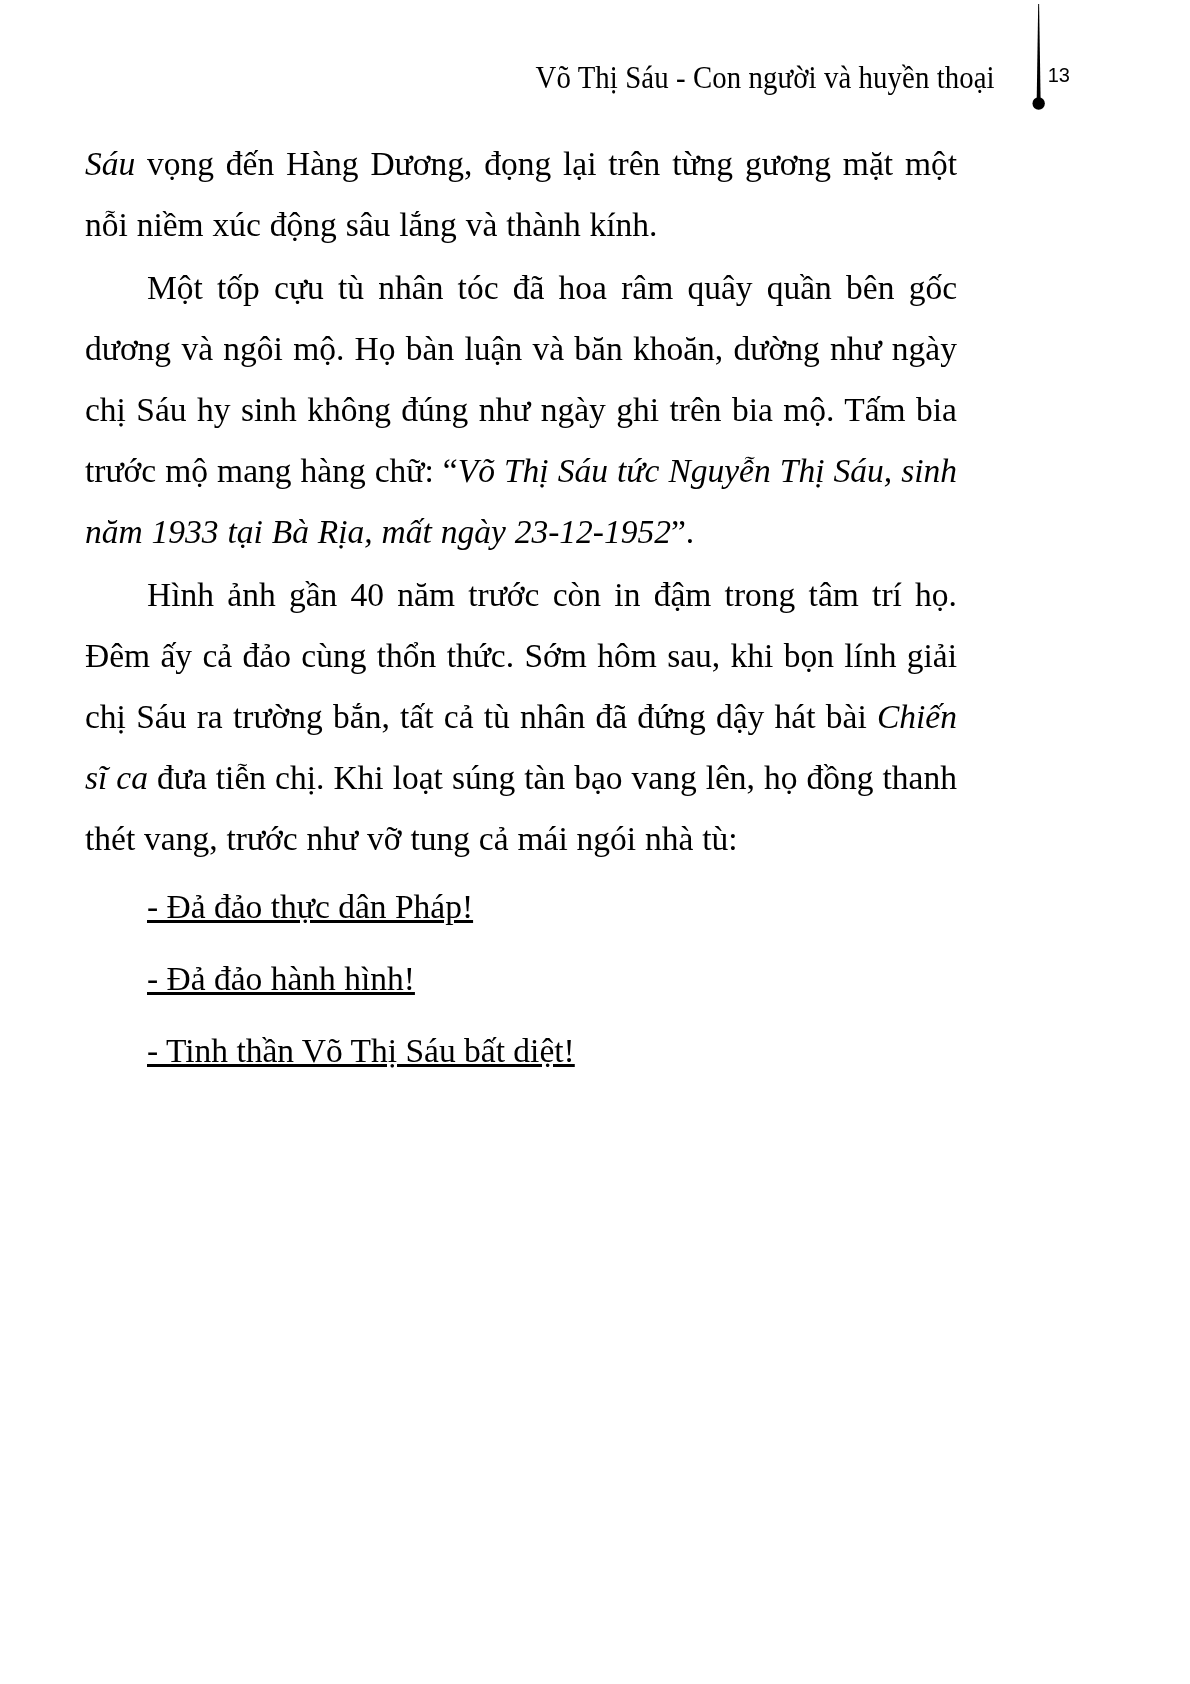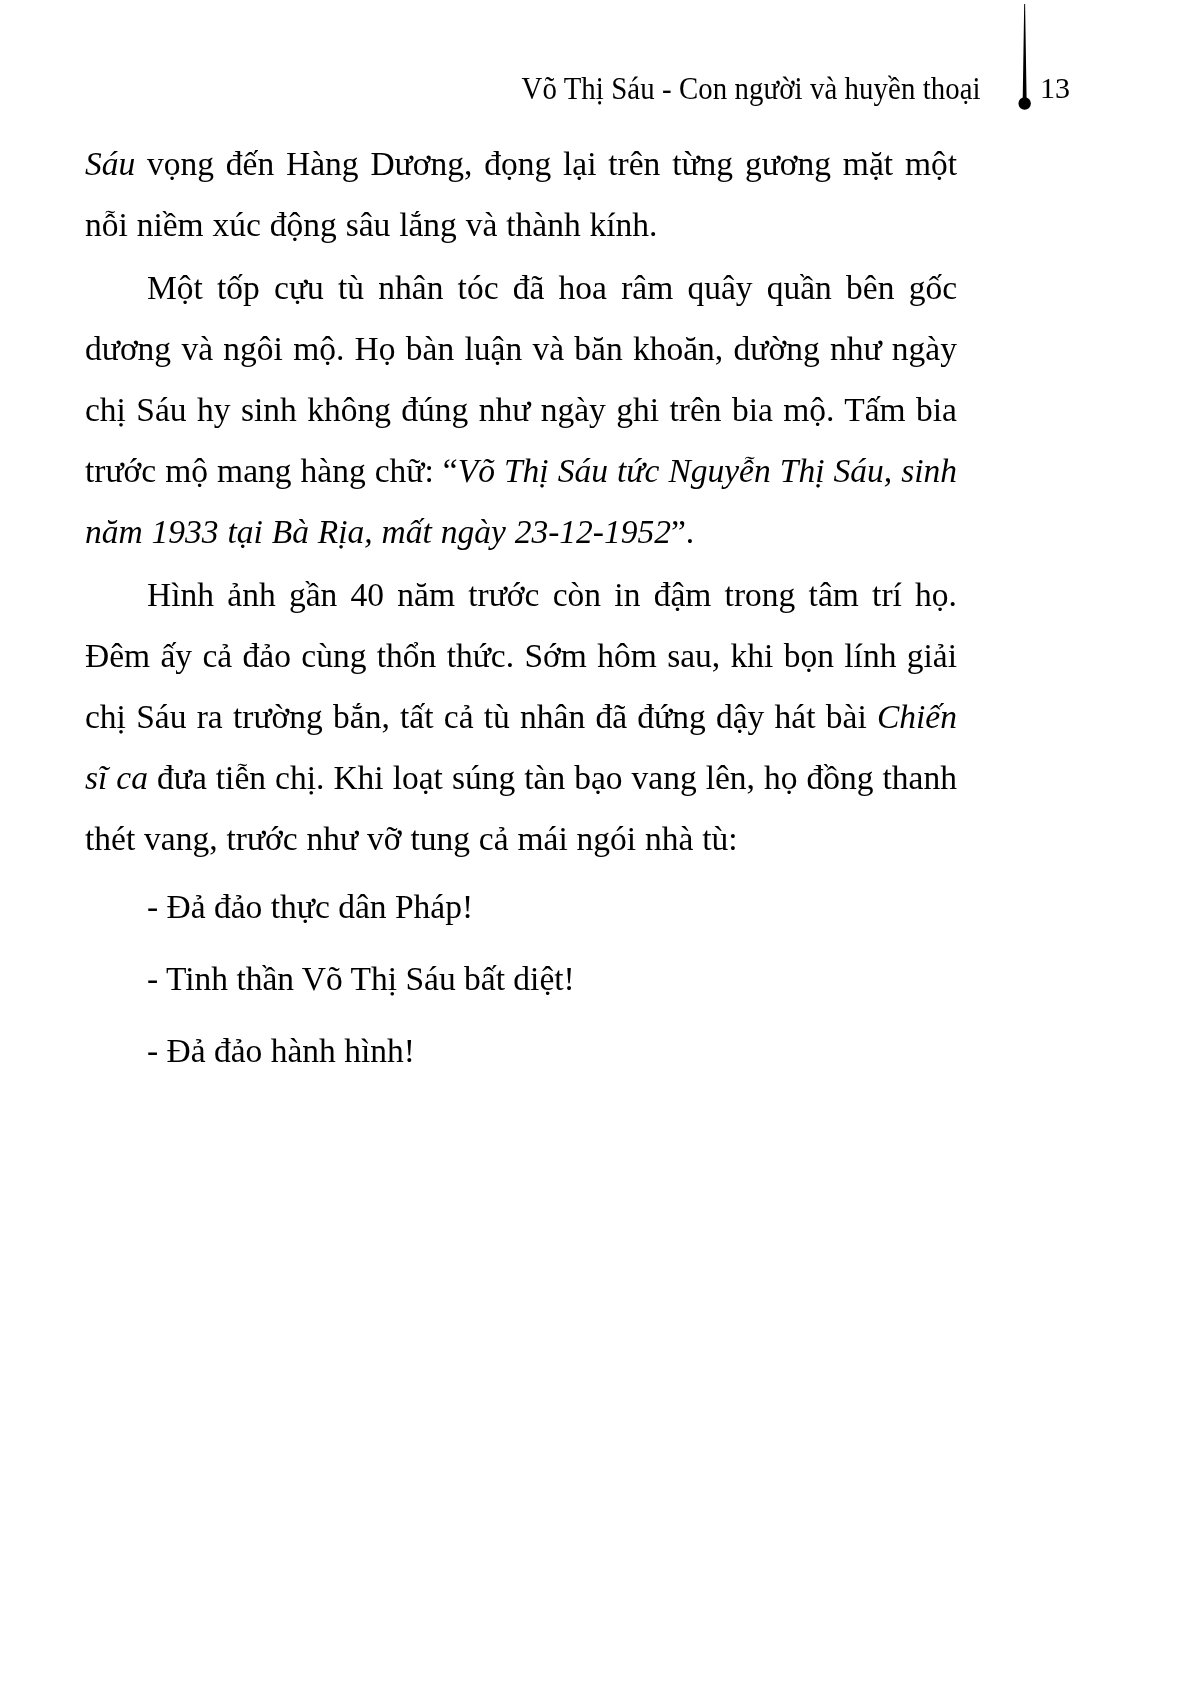--- a/index.html
+++ b/index.html
@@ -21,21 +21,21 @@
   }
 
   
   .header {
     position: absolute;
     top: 58px;
     left: 85px;
     right: 120px;
     height: 60px;
     display: flex;
-    align-items: center;
+    align-items: flex-start;
     justify-content: flex-end;
   }
   .header-title {
     font-family: "Liberation Serif", "DejaVu Serif", serif;
     font-size: 32px;
     line-height: 38px;
     letter-spacing: 0.1px;
     transform: scaleX(0.90);
     transform-origin: right baseline;
     white-space: nowrap;
@@ -45,24 +45,23 @@
     width: 14px;
     height: 116px;
     margin-left: 12px;
     margin-right: 2px;
     align-self: flex-start;
     margin-top: -58px;
     flex: 0 0 auto;
   }
   .header-ornament svg { display: block; }
   .header-pageno {
-    font-family: Liberation Serif, serif;
-    font-size: 30px;
+    font-family: Liberation Sans, sans-serif;
+    font-size: 20px;
     line-height: 34px;
-    margin-left: 6px;
     white-space: nowrap;
   }
 
   
   .content {
     position: absolute;
     top: 133px;
     left: 85px;
     width: 872px;
   }
@@ -79,20 +78,21 @@
   p.para.last-left  { text-align: left; }
   p.para em { font-style: italic; }
 
   p.slogan {
     margin: 0;
     font-size: 33.5px;
     line-height: 72px;
     text-align: left;
     text-indent: 0;
     padding-left: 62px;
+    text-decoration: underline;
   }
   .gap-before { margin-top: 6px; }
 </style>
 </head>
 <body>
 
 <div class="page">
 
   <div class="header">
     <span class="header-title">Võ Thị Sáu - Con người và huyền thoại</span>
@@ -116,18 +116,18 @@
     <p class="para">
       <span>Một tốp cựu tù nhân tóc đã hoa râm quây quần bên gốc dương và ngôi mộ. Họ bàn luận và băn khoăn, dường như ngày chị Sáu hy sinh không đúng như ngày ghi trên bia mộ. Tấm bia trước mộ mang hàng chữ: “</span><em>Võ Thị Sáu tức Nguyễn Thị Sáu, sinh năm 1933 tại Bà Rịa, mất ngày 23-12-1952</em><span>”.</span>
     </p>
 
 
     <p class="para">
       <span>Hình ảnh gần 40 năm trước còn in đậm trong tâm trí họ. Đêm ấy cả đảo cùng thổn thức. Sớm hôm sau, khi bọn lính giải chị Sáu ra trường bắn, tất cả tù nhân đã đứng dậy hát bài </span><em>Chiến sĩ ca</em><span> đưa tiễn chị. Khi loạt súng tàn bạo vang lên, họ đồng thanh thét vang, trước như vỡ tung cả mái ngói nhà tù:</span>
     </p>
 
     <p class="slogan gap-before">- Đả đảo thực dân Pháp!</p>
+    <p class="slogan">- Đả đảo hành hình!</p>
     <p class="slogan">- Tinh thần Võ Thị Sáu bất diệt!</p>
-    <p class="slogan">- Đả đảo hành hình!</p>
 
 
   </div>
 </div>
 
 </body></html>

